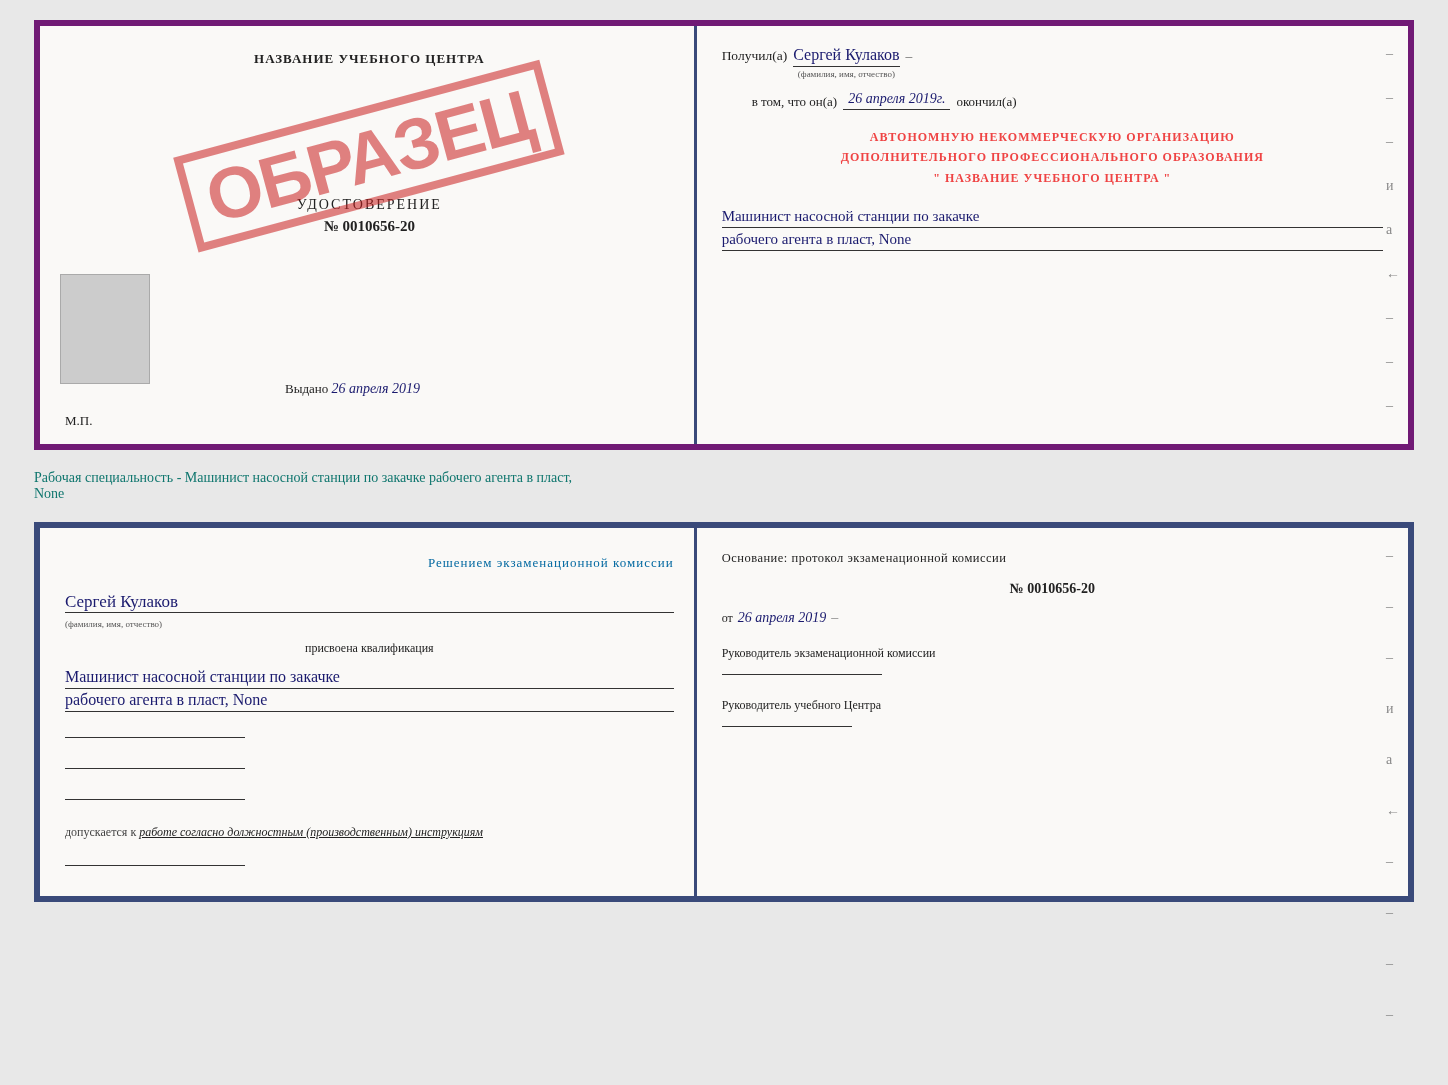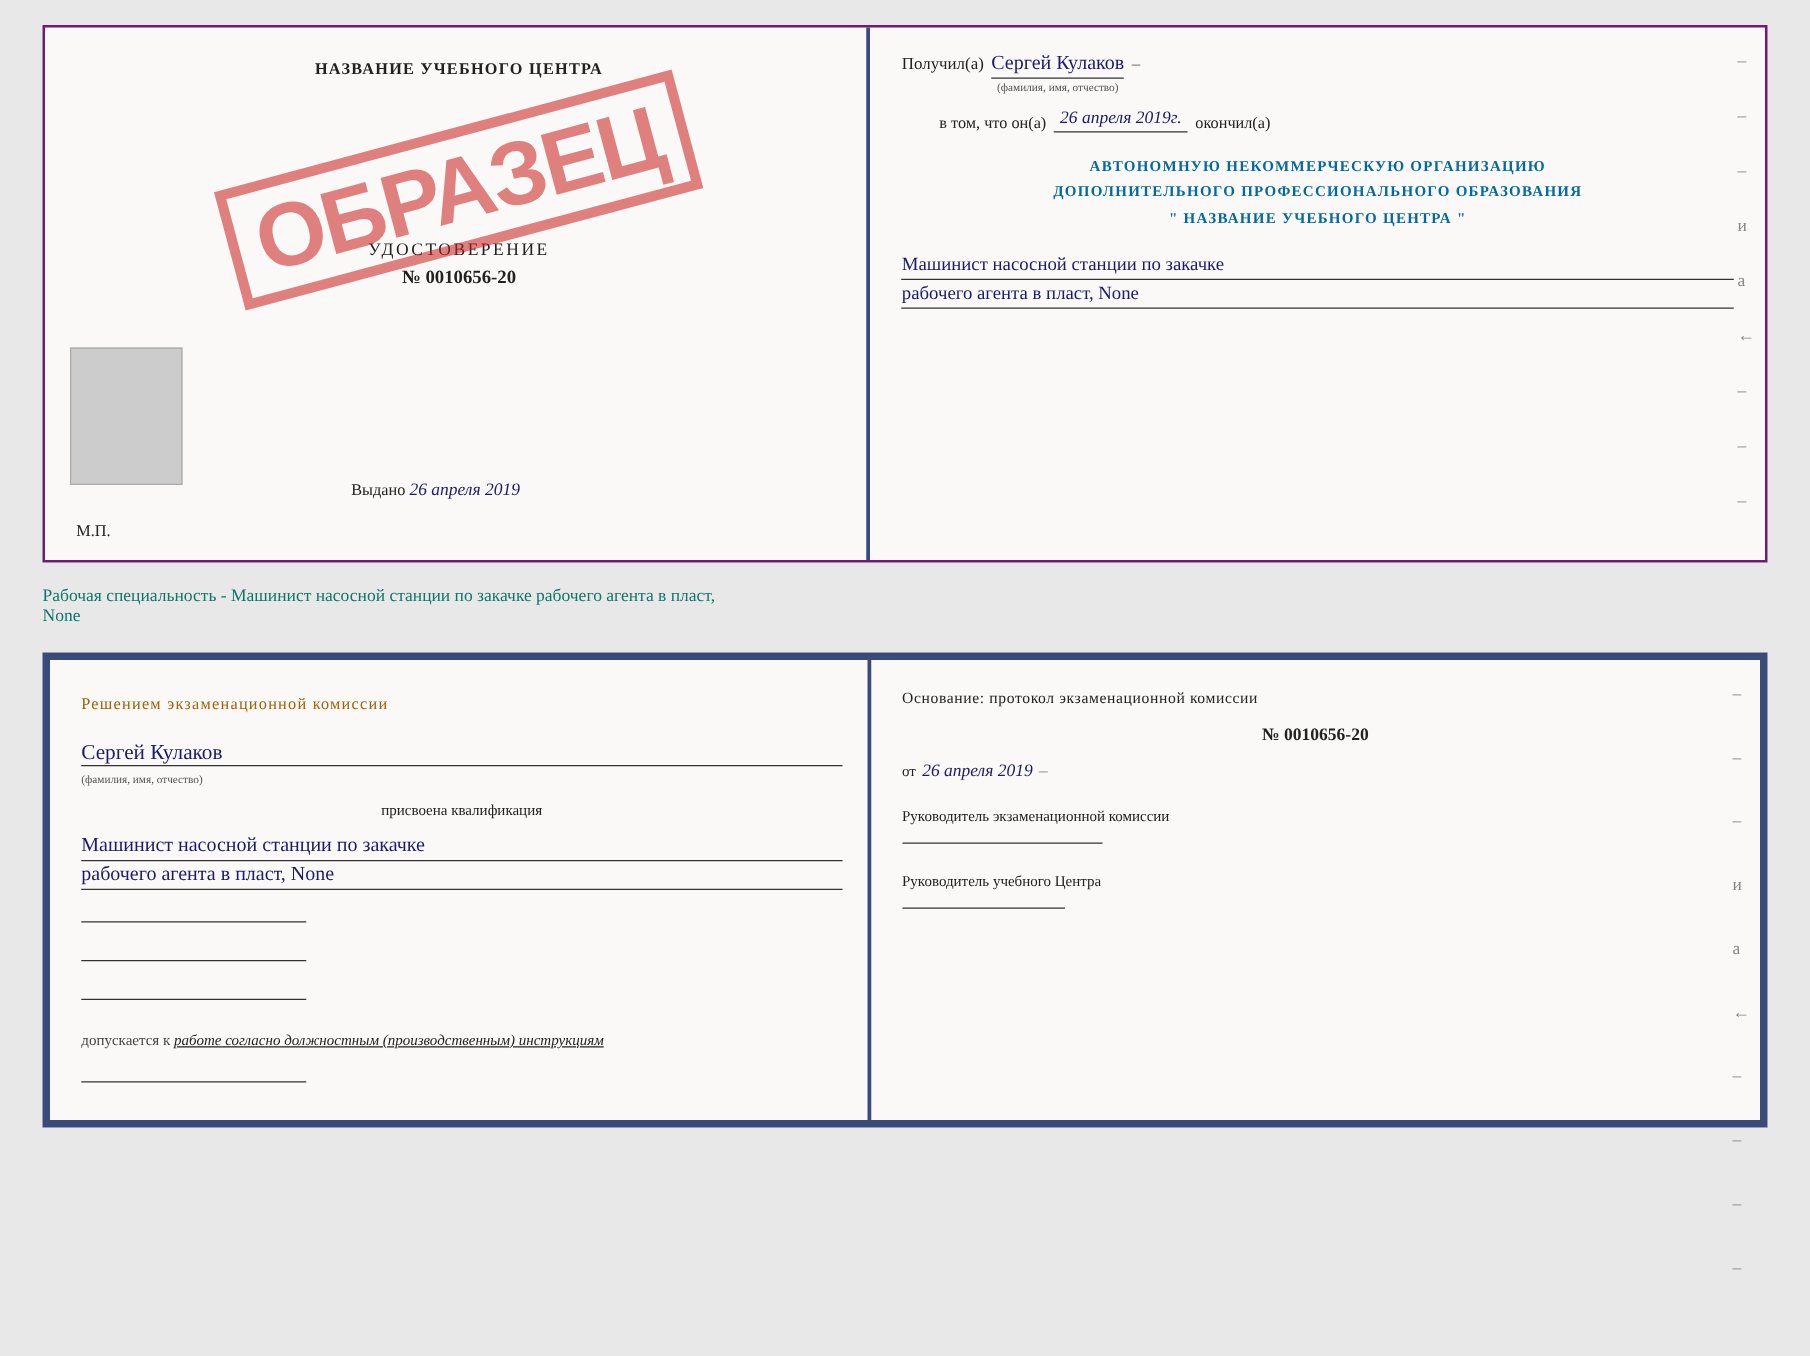--- a/index.html
+++ b/index.html
@@ -19,21 +19,21 @@
       width: 1380px;
       display: flex;
       flex-direction: column;
       gap: 15px;
     }
 
     
     .cert-spread {
       display: flex;
       width: 100%;
-      border: 2px solid #701a75;
+      border: 6px solid #701a75;
       background: #faf9f7;
       position: relative;
       min-height: 430px;
     }
 
     
     .cert-left {
       width: 48%;
       border-right: 3px solid #3a4a7a;
       padding: 25px 20px 15px 25px;
@@ -178,21 +178,21 @@
       color: #1a1a6e;
       font-family: 'Segoe Script', cursive;
       font-size: 14px;
       border-bottom: 1px solid #333;
       padding: 0 5px 2px;
     }
 
     .cert-center-block {
       text-align: center;
       font-size: 12px;
-      color: #0369a1;
+      color: #ef4444;
       letter-spacing: 1px;
       line-height: 1.7;
       font-weight: bold;
       margin: 5px 0;
     }
 
     .cert-profession-label {
       font-size: 12px;
       color: #222;
       margin-top: 5px;
@@ -252,23 +252,23 @@
       width: 52%;
       padding: 20px 25px;
       display: flex;
       flex-direction: column;
       gap: 8px;
       position: relative;
     }
 
     .cert-resheniem {
       font-size: 13px;
-      color: #a16207;
+      color: #0369a1;
       letter-spacing: 1px;
-      text-align: left;
+      text-align: right;
       font-weight: 500;
       line-height: 1.6;
     }
 
     .cert-fio-line {
       margin-top: 8px;
     }
 
     .cert-fio-handwrite {
       font-family: 'Segoe Script', cursive;

